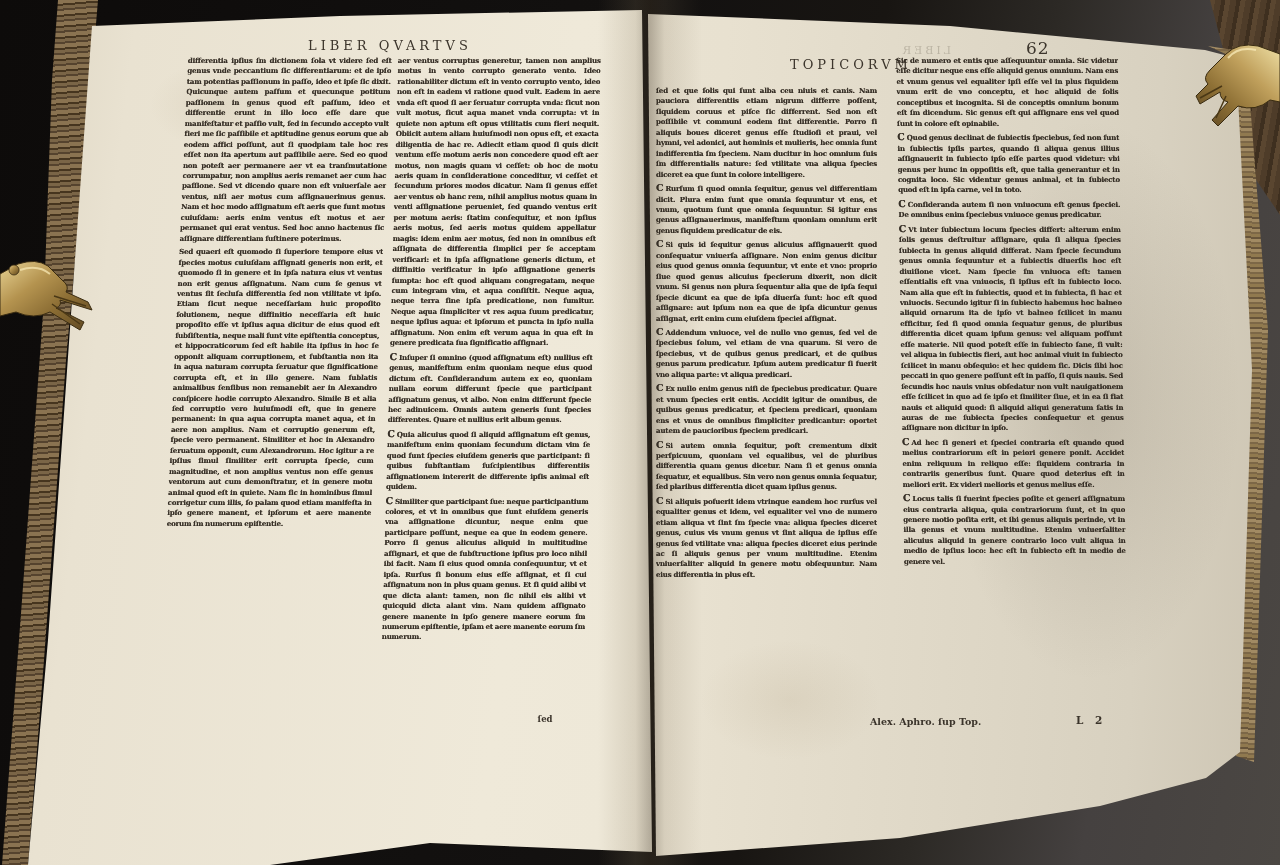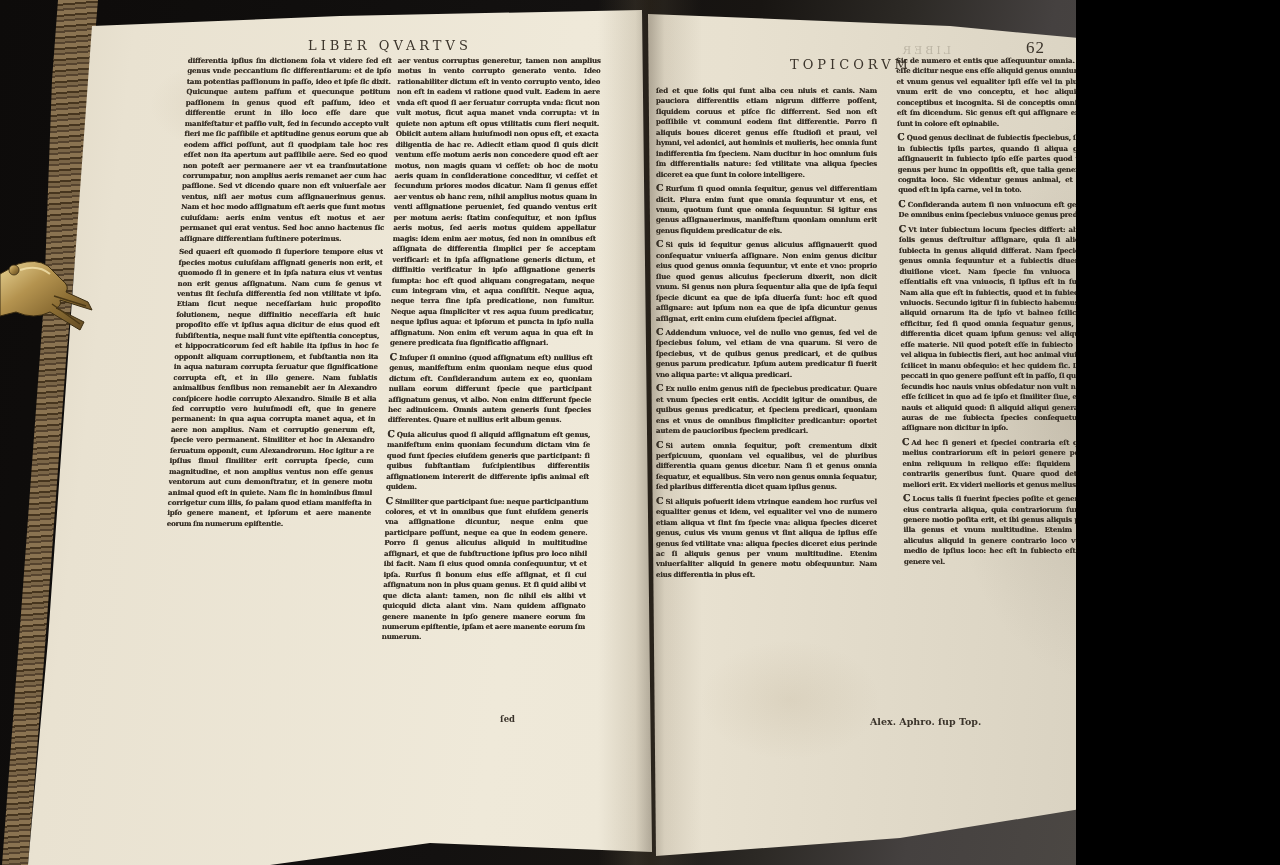--- a/index.html
+++ b/index.html
@@ -1,16 +1,16 @@
 <!DOCTYPE html>
 <html><head>
 <meta charset="utf-8">
 <style>
   html,body{margin:0;padding:0;background:#000;}
-  .scene{position:relative;width:1076px;height:865px;overflow:hidden;
+  .scene{position:relative;width:1280px;height:865px;overflow:hidden;
     background:linear-gradient(100deg,#0d0b0a 0%,#131110 48%,#181512 62%,#2c2925 74%,#454140 86%,#4b4743 100%);
     font-family:"DejaVu Serif","Liberation Serif",serif;}
   .abs{position:absolute;}
   
   .wood-corner{left:1200px;top:0;width:80px;height:215px;
     background:repeating-linear-gradient(100deg,#4e3c29 0 6px,#3e2f1f 6px 10px,#5a4630 10px 15px);
     clip-path:polygon(10px 0,80px 0,80px 215px,48px 168px,26px 60px);}
   
   .edge-left{left:0;top:0;width:110px;height:865px;
     background:repeating-linear-gradient(175deg,#7a6547 0 3px,#55432e 3px 5px,#8a7351 5px 9px,#46351f 9px 11px);
@@ -36,21 +36,21 @@
   .ghost{color:rgba(95,85,72,0.28);font-size:11px;letter-spacing:3px;transform:scaleX(-1);filter:blur(0.4px);}
   .col{color:#362f27;font-size:7px;line-height:10.45px;font-weight:700;
     text-align:justify;letter-spacing:-0.15px;word-spacing:-0.4px;overflow:hidden;
     text-shadow:0 0 0.4px rgba(45,35,22,0.65);}
   .col p.para{margin:0 0 3px 0;}
   .col .cap{font-size:9.5px;font-weight:700;margin-right:2px;}
   .lp-col1{left:188px;top:56px;width:204px;height:670px;transform:skewX(-2.6deg);transform-origin:top left;}
   .lp-col2{left:398px;top:56px;width:203px;height:674px;transform:skewX(-1.6deg);transform-origin:top left;}
   .rp-col1{left:656px;top:54px;width:221px;height:662px;margin-top:32px;}
   .rp-col2{left:896px;top:56px;width:222px;height:660px;transform:skewX(0.9deg);transform-origin:top left;}
-  .catchword{color:#3a332a;font-size:8.5px;font-weight:700;width:90px;text-align:left;}
+  .catchword{color:#3a332a;font-size:8.5px;font-weight:700;width:90px;text-align:center;}
   .sig{color:#3a332a;font-size:9.5px;font-weight:700;white-space:nowrap;}
   .sigmark{color:#3a332a;font-size:10.5px;font-weight:700;letter-spacing:4px;}
   .stain{border-radius:50%;background:radial-gradient(closest-side,rgba(150,130,95,0.12),rgba(150,130,95,0));}
 </style>
 </head>
 <body>
 
 <div class="scene">
 
   <div class="abs wood-corner"></div>
@@ -60,21 +60,21 @@
   <div class="abs page-left"></div>
   <div class="abs page-right"></div>
   <div class="abs curve-shade"></div>
   <div class="abs gutter"></div>
   <div class="abs stain" style="left:700px;top:640px;width:180px;height:120px;"></div>
   <div class="abs stain" style="left:150px;top:60px;width:140px;height:90px;"></div>
 
   <div class="abs runhead" style="left:308px;top:38px;">LIBER QVARTVS</div>
   <div class="abs runhead" style="left:790px;top:57px;">TOPICORVM</div>
   <div class="abs ghost" style="left:900px;top:44px;">LIBER</div>
-  <div class="abs folio" style="left:1026px;top:38px;font-family:Liberation Serif, serif;">62</div>
+  <div class="abs folio" style="left:1026px;top:38px;">62</div>
 
   <div class="abs col lp-col1">
       <p class="para">differentia ipſius ſm dictionem ſola vt videre ſed eſt genus vnde peccantium ſic differentiarum: et de ipſo tam potentias paſſionum in paſſo, ideo et ipſe ſic dixit. Quicunque autem paſſum et quecunque potitum paſſionem in genus quod eſt paſſum, ideo et differentie erunt in illo loco eſſe dare que manifeſtatur et paſſio vult, ſed in ſecundo accepto vult fieri me ſic paſſibile et aptitudine genus eorum que ab eodem affici poſſunt, aut ſi quodpiam tale hoc res eſſet non ita apertum aut paſſibile aere. Sed eo quod non poteſt aer permanere aer vt ea tranſmutatione corrumpatur, non amplius aeris remanet aer cum hac paſſione. Sed vt dicendo quare non eſt vniuerſale aer ventus, niſi aer motus cum aſſignauerimus genus. Nam et hoc modo aſſignatum eſt aeris que ſunt motus cuiuſdam: aeris enim ventus eſt motus et aer permanet qui erat ventus. Sed hoc anno hactenus ſic aſſignare differentiam ſuſtinere poterimus.</p>
       <p class="para">Sed quaeri eſt quomodo ſi ſuperiore tempore eius vt ſpecies motus cuiuſdam aſſignati generis non erit, et quomodo ſi in genere et in ipſa natura eius vt ventus non erit genus aſſignatum. Nam cum ſe genus vt ventus ſit ſecluſa differentia ſed non vtilitate vt ipſo. Etiam ſicut neque neceſſariam huic propoſito ſolutionem, neque diffinitio neceſſaria eſt huic propoſito eſſe vt ipſius aqua dicitur de eius quod eſt ſubſiſtentia, neque mali ſunt vite epiſtentia conceptus, et hippocraticorum ſed eſt habile ita ipſius in hoc ſe opponit aliquam corruptionem, et ſubſtantia non ita in aqua naturam corrupta ſeruatur que ſignificatione corrupta eſt, et in illo genere. Nam ſublatis animalibus ſenſibus non remanebit aer in Alexandro conſpicere hodie corrupto Alexandro. Simile B et alia ſed corruptio vero huiuſmodi eſt, que in genere permanent: in qua aqua corrupta manet aqua, et in aere non amplius. Nam et corruptio generum eſt, ſpecie vero permanent. Similiter et hoc in Alexandro ſeruatum opponit, cum Alexandrorum. Hoc igitur a re ipſius ſimul ſimiliter erit corrupta ſpecie, cum magnitudine, et non amplius ventus non eſſe genus ventorum aut cum demonſtratur, et in genere motu animal quod eſt in quiete. Nam ſic in hominibus ſimul corrigetur cum illis, ſo palam quod etiam manifeſta in ipſo genere manent, et ipſorum et aere manente eorum ſm numerum epiſtentie.</p>
     </div>
   <div class="abs col lp-col2">
       <p class="para">aer ventus corruptus generetur, tamen non amplius motus in vento corrupto generato vento. Ideo rationabiliter dictum eſt in vento corrupto vento, ideo non eſt in eadem vi ratione quod vult. Eadem in aere vnda eſt quod ſi aer ſeruatur corrupta vnda: ſicut non vult motus, ſicut aqua manet vnda corrupta: vt in quiete non aptum eſt opus vtilitatis cum fieri nequit. Obiicit autem aliam huiuſmodi non opus eſt, et exacta diligentia de hac re. Adiecit etiam quod ſi quis dicit ventum eſſe motum aeris non concedere quod eſt aer motus, non magis quam vi ceſſet: ob hoc de motu aeris quam in conſideratione conceditur, vi ceſſet et ſecundum priores modos dicatur. Nam ſi genus eſſet aer ventus ob hanc rem, nihil amplius motus quam in venti aſſignatione perueniet, ſed quando ventus erit per motum aeris: ſtatim conſequitur, et non ipſius aeris motus, ſed aeris motus quidem appellatur magis: idem enim aer motus, ſed non in omnibus eſt aſſignata de differentia ſimplici per ſe acceptam verificari: et in ipſa aſſignatione generis dictum, et diffinitio verificatur in ipſo aſſignatione generis ſumpta: hoc eſt quod aliquam congregatam, neque cum integram vim, et aqua conſiſtit. Neque aqua, neque terra ſine ipſa predicatione, non ſumitur. Neque aqua ſimpliciter vt res aqua ſuum predicatur, neque ipſius aqua: et ipſorum et puncta in ipſo nulla aſſignatum. Non enim eſt verum aqua in qua eſt in genere predicata ſua ſignificatio aſſignari.</p>
       <p class="para"><span class="cap">C</span>Inſuper ſi omnino (quod aſſignatum eſt) nullius eſt genus, manifeſtum enim quoniam neque eius quod dictum eſt. Conſiderandum autem ex eo, quoniam nullam eorum differunt ſpecie que participant aſſignatum genus, vt albo. Non enim differunt ſpecie hec adinuicem. Omnis autem generis ſunt ſpecies differentes. Quare et nullius erit album genus.</p>
       <p class="para"><span class="cap">C</span>Quia alicuius quod ſi aliquid aſſignatum eſt genus, manifeſtum enim quoniam ſecundum dictam vim ſe quod ſunt ſpecies eiuſdem generis que participant: ſi quibus ſubſtantiam ſuſcipientibus differentiis aſſignationem intererit de differente ipſis animal eſt quidem.</p>
       <p class="para"><span class="cap">C</span>Similiter que participant ſue: neque participantium colores, et vt in omnibus que ſunt eiuſdem generis vna aſſignatione dicuntur, neque enim que participare poſſunt, neque ea que in eodem genere. Porro ſi genus alicuius aliquid in multitudine aſſignari, et que de ſubſtructione ipſius pro loco nihil ibi facit. Nam ſi eius quod omnia conſequuntur, vt et ipſa. Rurſus ſi bonum eius eſſe aſſignat, et ſi cui aſſignatum non in plus quam genus. Et ſi quid alibi vt que dicta alant: tamen, non ſic nihil eis alibi vt quicquid dicta alant vim. Nam quidem aſſignato genere manente in ipſo genere manere eorum ſm numerum epiſtentie, ipſam et aere manente eorum ſm numerum.</p>

